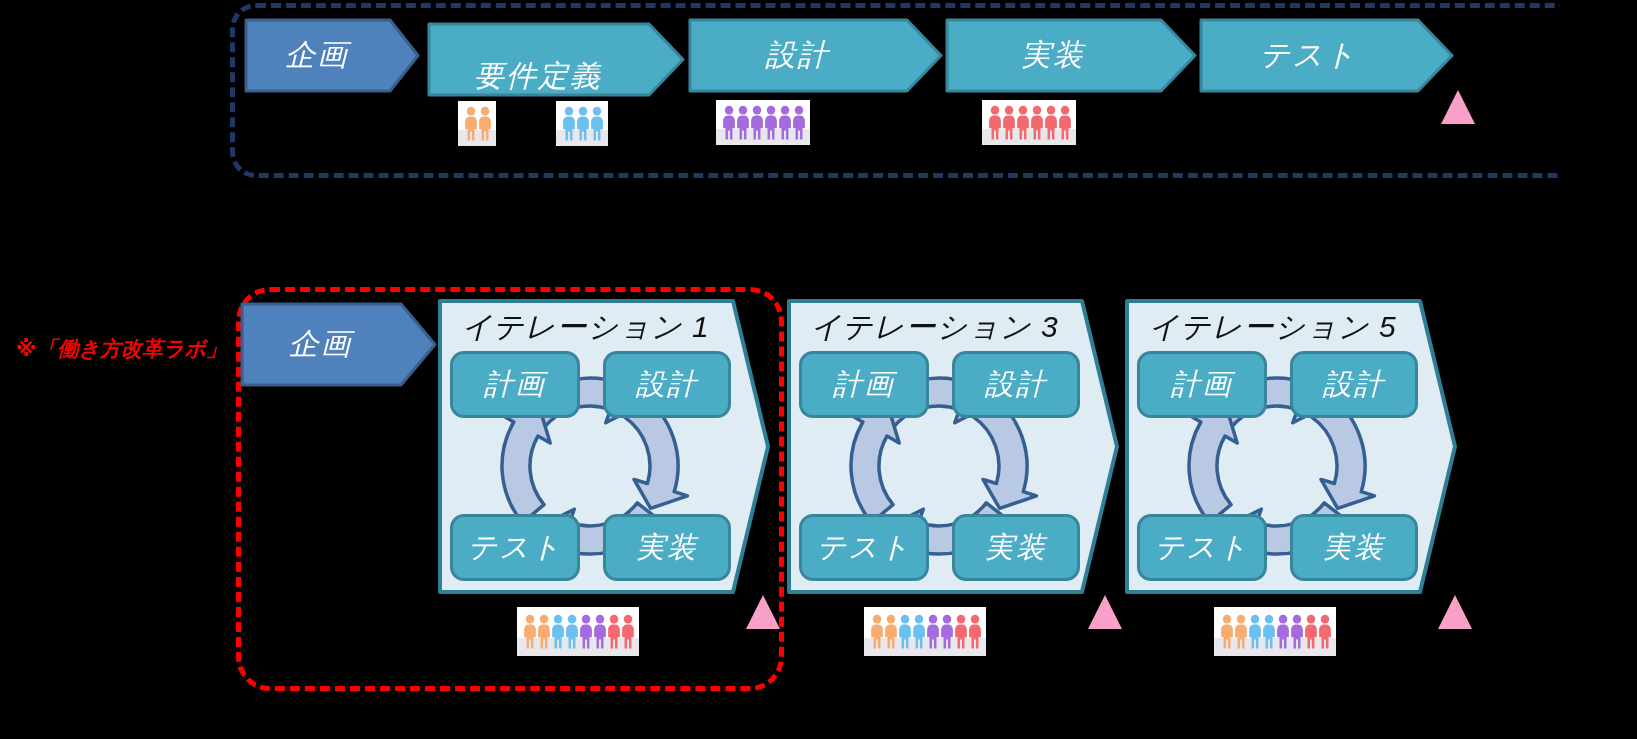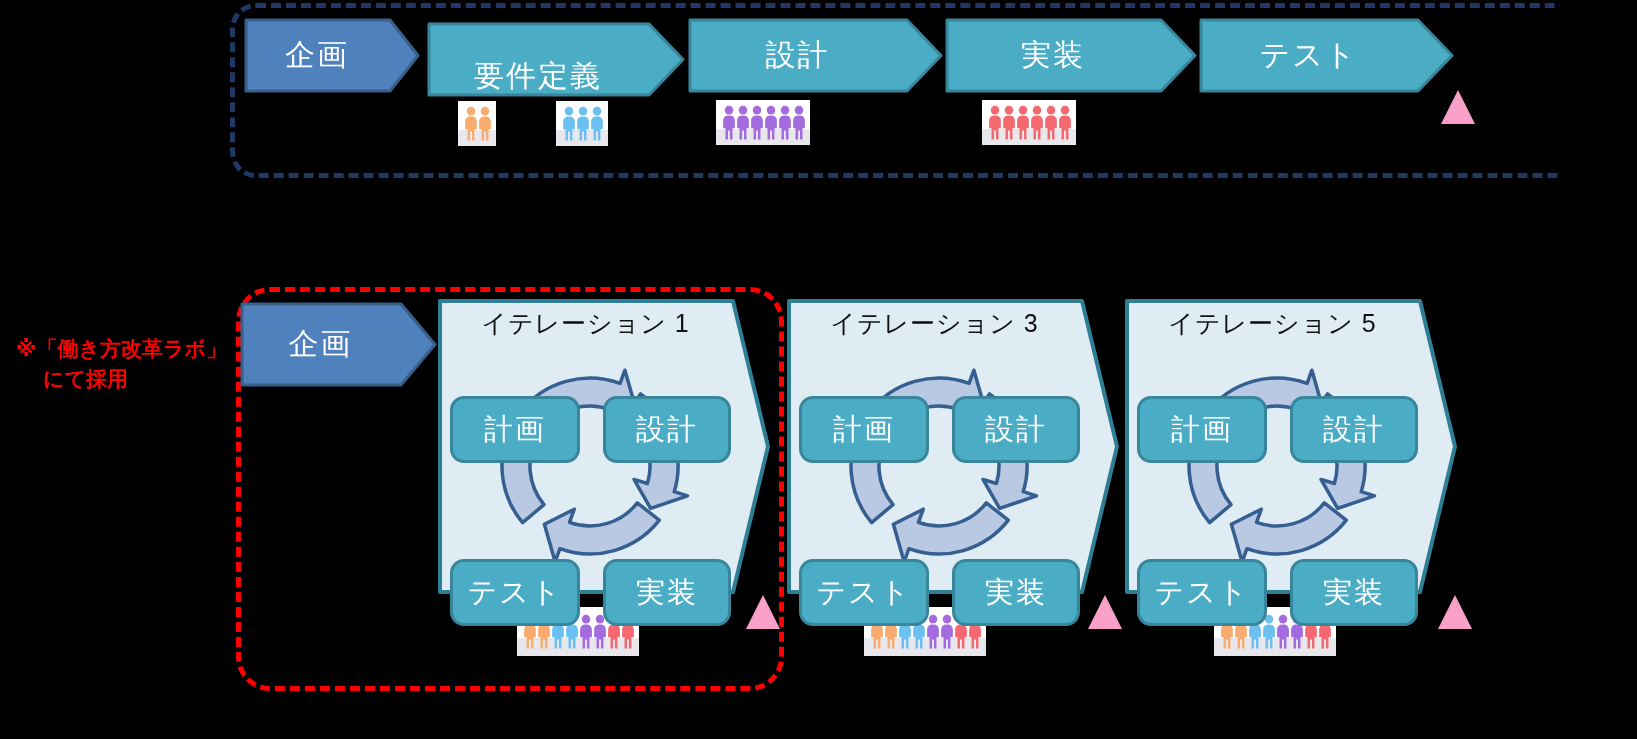--- a/index.html
+++ b/index.html
@@ -1,44 +1,44 @@
 <!DOCTYPE html>
 <html style="--bg: #000000; --primary-blue: #4F81BD; --primary-blue-border: #3A5F8B; --teal: #4BACC6; --teal-border: #38869C; --panel-fill: #DFECF3; --panel-border: #2E7F95; --cycle-fill: #B9C8E3; --cycle-border: #365F91; --dash-navy: #1F3864; --dash-red: #FF0000; --milestone-pink: #F9A0C9; --title-text: #111111; --step-text: #FFFFFF;"><head>
 <meta charset="utf-8">
 <style>
   html,body{margin:0;padding:0;background:#000;}
   .canvas{
     position:relative;width:1560px;height:739px;background:var(--bg,#000);
-    font-family:"Liberation Sans","DejaVu Sans",sans-serif;overflow:hidden;
+    font-family:"Liberation Sans","DejaVu Sans",sans-serif;overflow:hidden;font-style:italic;
   }
   .dash-box{position:absolute;box-sizing:border-box;border:5px dashed #888;}
   .dash-box.navy{border-color:var(--dash-navy,#1F3864);border-radius:26px;}
   .dash-box.red{border-color:var(--dash-red,#FF0000);border-radius:34px;}
 
   .arrow-step{position:absolute;display:flex;align-items:center;justify-content:center;}
   .arrow-step svg{position:absolute;left:0;top:0;}
   .arrow-label{
     position:relative;color:var(--step-text,#fff);font-size:30px;letter-spacing:2px;
     z-index:2;white-space:nowrap;
   }
 
   .note{position:absolute;color:var(--dash-red,#FF0000);font-weight:bold;font-size:21px;line-height:1.45;}
   .note .l2{padding-left:27px;}
 
   .iteration{position:absolute;width:332px;height:295px;}
   .iteration > svg{position:absolute;left:0;top:0;}
   .it-title{
     position:absolute;left:0;top:8px;width:295px;text-align:center;
-    font-size:25px;color:var(--title-text,#111);z-index:2;letter-spacing:1px;
+    font-size:30px;color:var(--title-text,#111);z-index:2;letter-spacing:1px;
   }
   .mini{
     position:absolute;box-sizing:border-box;width:130px;height:67px;
     background:var(--teal,#4BACC6);border:3px solid var(--teal-border,#2E8099);
     border-radius:14px;color:var(--step-text,#fff);font-size:29px;letter-spacing:2px;
-    display:flex;align-items:center;justify-content:center;z-index:3;margin-top:45px;
+    display:flex;align-items:center;justify-content:center;z-index:3;
   }
   .mini.design,.mini.impl{width:128px;}
 
   .people-box{
     position:absolute;display:flex;align-items:flex-end;
     padding:3px 5px 2px 5px;
     background:linear-gradient(#ffffff 64%,#e7e7ec 64%);
   }
   .people-box svg{display:block;margin-right:-2px;}
   .people-box.pt svg{width:16px;height:40px;}
@@ -162,21 +162,20 @@
       <svg viewBox="0 0 18 40" aria-hidden="true">
         <circle cx="9" cy="5.5" r="4.8" fill="#F4696F"></circle>
         <path d="M9,11.5 C13.6,11.5 15.6,13.8 15.6,17.6 L15.6,26 L12.9,26 L12.9,38.5 L10.1,38.5 L10.1,28.5 L7.9,28.5 L7.9,38.5 L5.1,38.5 L5.1,26 L2.4,26 L2.4,17.6 C2.4,13.8 4.4,11.5 9,11.5 Z" fill="#F4696F"></path>
       </svg>
     </div>
 
   <div class="milestone" style="left:1441px;top:90px;"></div>
 
   <div class="note" style="left:16px;top:334px;">
     <div class="l1">※「働き方改革ラボ」</div>
-    <div class="l2">にて採用</div>
   </div>
 
   <div class="dash-box red" style="left:236px;top:287px;width:548px;height:404px;"></div>
 
   <div class="arrow-step" style="left:240px;top:302px;width:197px;height:85px;">
       <svg width="197" height="85" aria-hidden="true">
         <polygon points="2,2 161,2 195,42.5 161,83 2,83" fill="#4F81BD" stroke="#3A5F8B" stroke-width="3" stroke-linejoin="round"></polygon>
       </svg>
     <span class="arrow-label" style="margin-right: 36px;">企画</span>
   </div>

